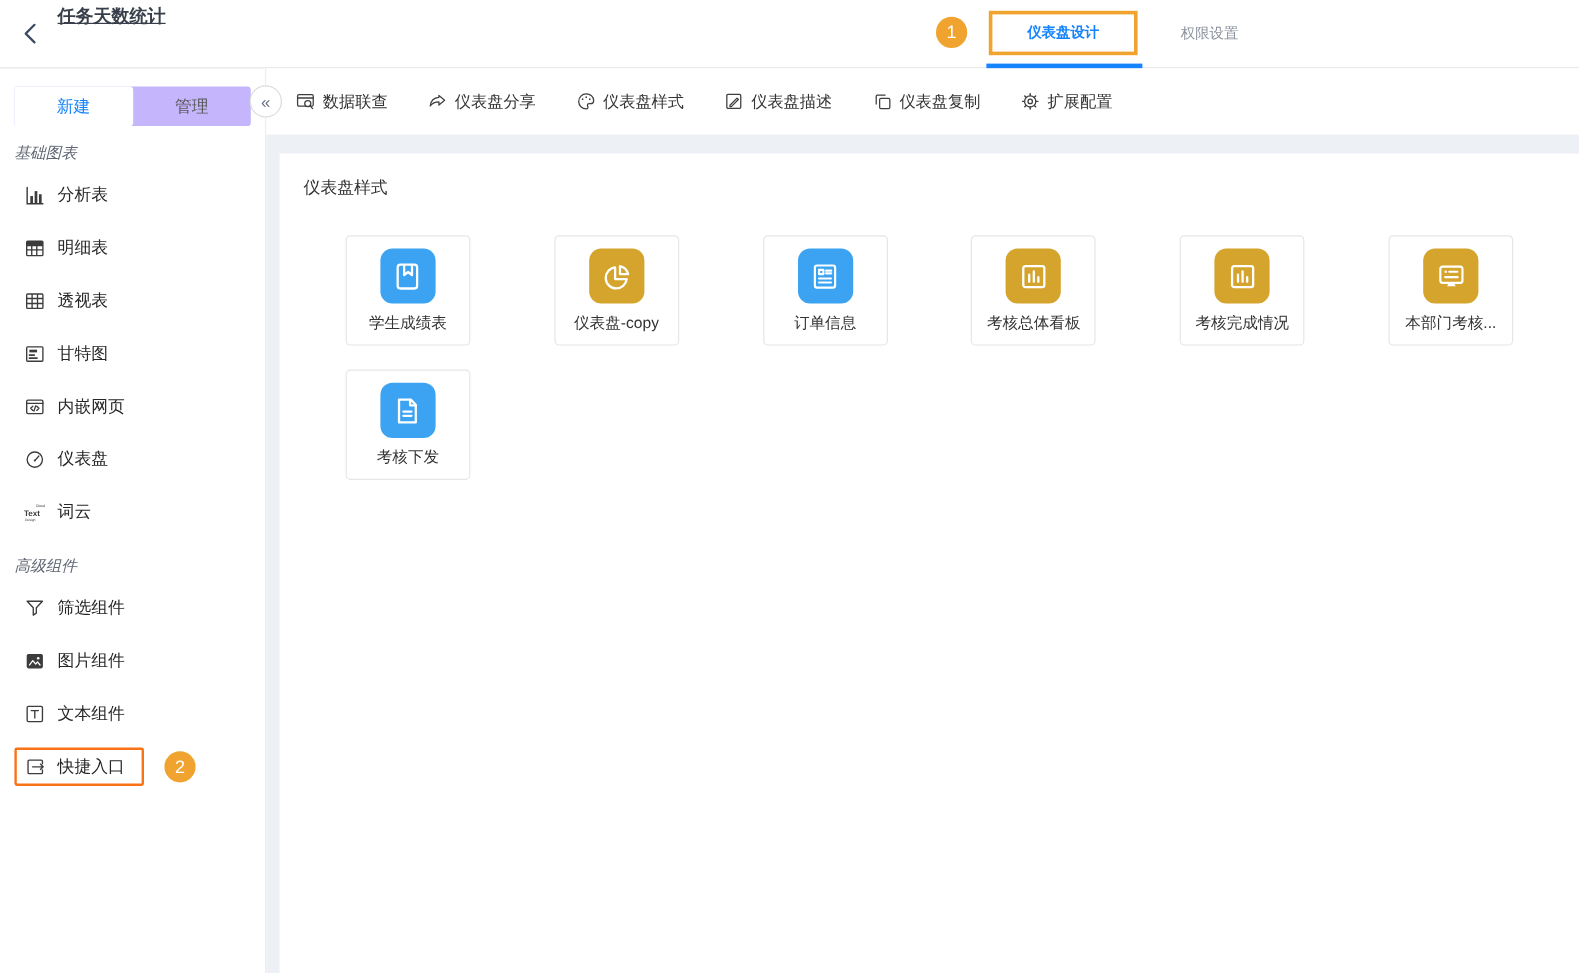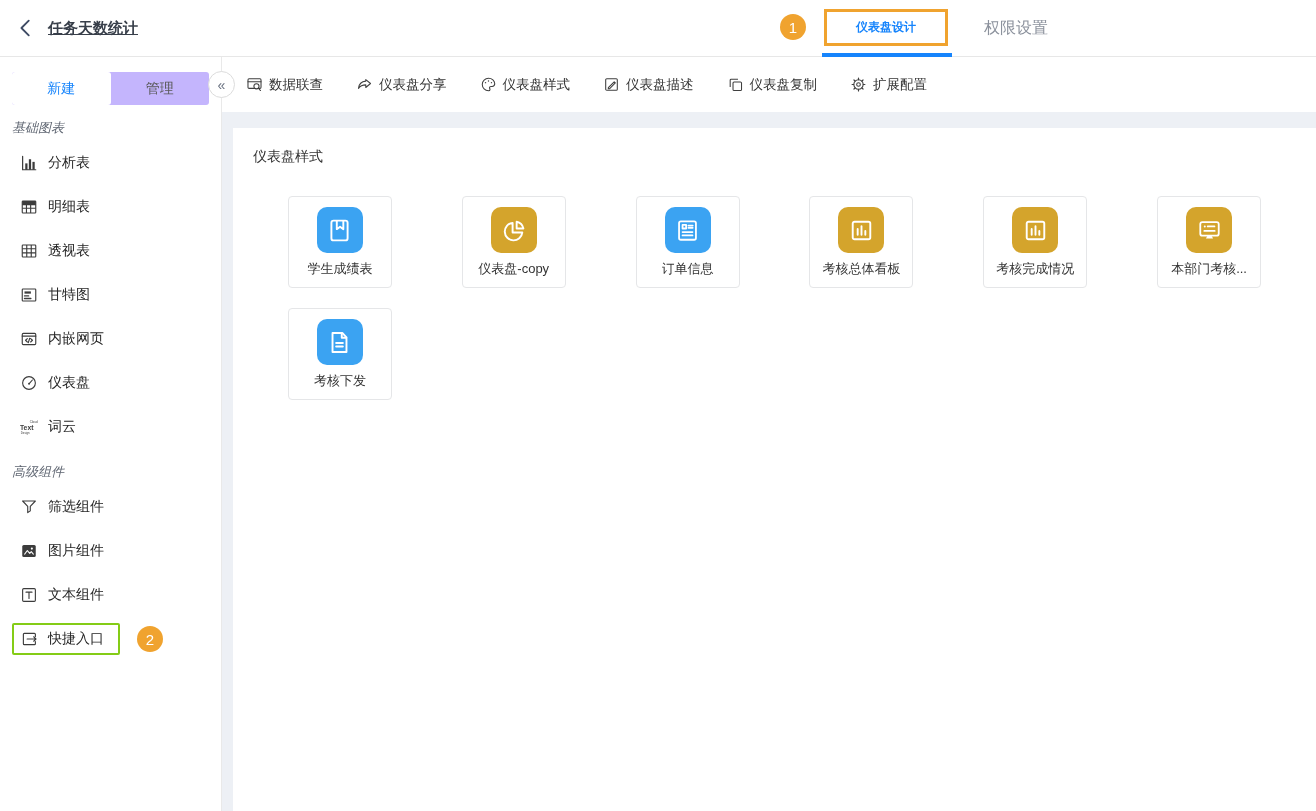--- a/index.html
+++ b/index.html
@@ -3,43 +3,43 @@
 <meta charset="utf-8">
 <style>
   * { margin:0; padding:0; box-sizing:border-box; }
   html,body { width:1316px; height:811px; overflow:hidden; background:#fff;
     font-family:"Liberation Sans", sans-serif; }
 
   
   .topbar { position:relative; height:57px; background:#fff; border-bottom:1px solid #e7e7e7; }
   .back-btn { position:absolute; left:15px; top:17px; width:22px; height:22px; color:#3d4a63; cursor:pointer; }
   .back-btn svg { width:100%; height:100%; }
-  .page-title { position:absolute; left:48px; top:19px; font-size:15px; font-weight:600; color:#383f4a;
+  .page-title { position:absolute; left:48px; top:4px; font-size:15px; font-weight:600; color:#383f4a;
     text-decoration:underline; cursor:pointer; }
   .badge { width:26px; height:26px; border-radius:50%; background:#f0a32f; color:#fff; font-size:15px;
     display:flex; align-items:center; justify-content:center; }
   .badge-1 { position:absolute; left:780px; top:14px; }
   .design-tab { position:absolute; left:824px; top:9px; width:124px; height:37px; border:3px solid #f0a32f;
     display:flex; align-items:center; justify-content:center; cursor:pointer; }
   .design-tab span { color:#1684fc; font-weight:bold; font-size:12px; }
   .tab-underline { position:absolute; left:822px; top:53px; width:130px; height:4px; background:#1684fc; }
-  .perm-tab { position:absolute; left:984px; top:0; height:56px; line-height:56px; font-size:16px; color:#8b919c; cursor:pointer; }
+  .perm-tab { position:absolute; left:984px; top:0; height:56px; line-height:56px; font-size:12px; color:#8b919c; cursor:pointer; }
 
   
   .main { display:flex; height:754px; }
   .sidebar { width:222px; min-width:222px; background:#fff; border-right:1px solid #e9e9e9; }
   .seg { margin:15px 12px 0 12px; height:33px; background:#c4b5fd; border-radius:3px; display:flex; }
   .seg-btn { flex:1; display:flex; align-items:center; justify-content:center; font-size:14px; color:#595959;
     border-radius:3px; cursor:pointer; }
   .seg-btn.active { background:#fff; color:#1684fc; }
   .section-title { padding:14px 0 4px 12px; font-size:13px; color:#5f6672;font-style:italic; }
   .side-item { height:44px; display:flex; align-items:center; padding-left:20px; font-size:14px; color:#262626; cursor:pointer; }
   .side-item .plain-box { display:flex; align-items:center; }
   .side-item.annotated { padding-left:12px; }
-  .hl-box { display:flex; align-items:center; border:2px solid #84cc16; border-radius:2px; padding:5px 14px 5px 6px; }
+  .hl-box { display:flex; align-items:center; border:2px solid #f97316; border-radius:2px; padding:5px 14px 5px 6px; }
   .side-badge { margin-left:17px; }
   .icn { width:18px; height:18px; margin-right:10px; color:#3c3c3c; display:inline-flex; flex:none; }
   .icn svg { width:100%; height:100%; }
 
   .content { flex:1; display:flex; flex-direction:column; position:relative; min-width:0; }
   .toolbar { height:55px; background:#fff; display:flex; align-items:center; padding-left:24px; gap:33px; position:relative; }
   .collapse-btn { position:absolute; left:-14px; top:14px; width:27px; height:27px; border-radius:50%;
     background:#fff; border:1px solid #dcdcdc; color:#697180; font-size:14px; line-height:1;
     display:flex; align-items:center; justify-content:center; cursor:pointer; z-index:5; }
   .tool-item { display:flex; align-items:center; gap:6px; font-size:13.5px; color:#333; cursor:pointer; }

